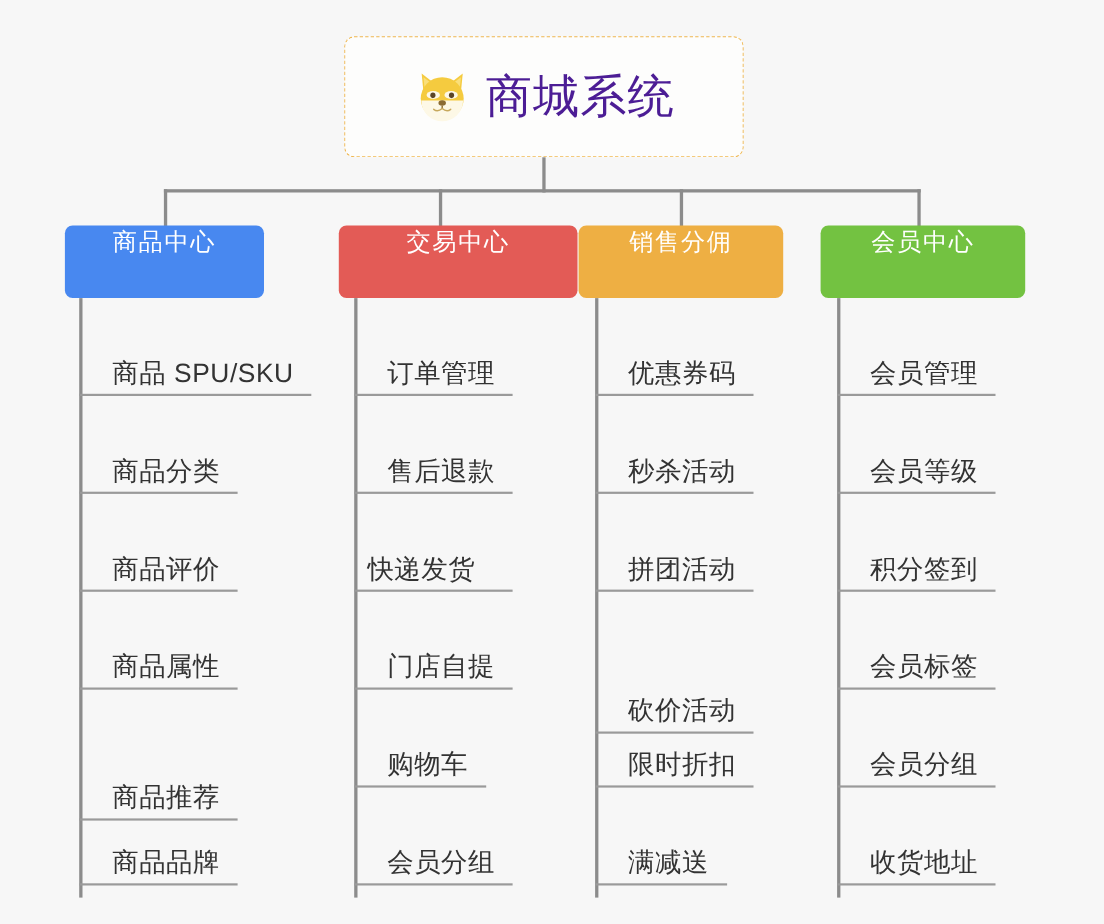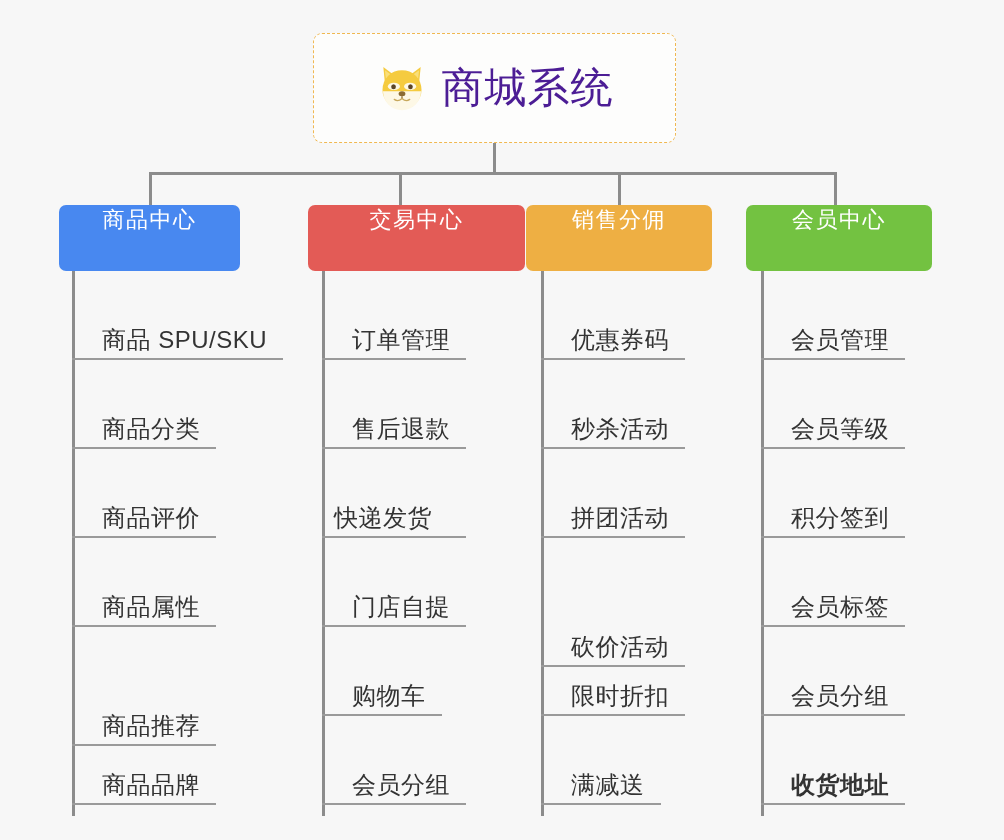--- a/index.html
+++ b/index.html
@@ -240,18 +240,18 @@
     </div>
     <div class="leaf-item" style="top: 178px; width: 144px;">
       <span class="leaf-label">积分签到</span>
     </div>
     <div class="leaf-item" style="top: 267px; width: 144px;">
       <span class="leaf-label">会员标签</span>
     </div>
     <div class="leaf-item" style="top: 356px; width: 144px;">
       <span class="leaf-label">会员分组</span>
     </div>
-    <div class="leaf-item" style="top: 445px; width: 144px; font-weight: bold;">
+    <div class="leaf-item" style="top: 445px; width: 144px;">
       <span class="leaf-label">收货地址</span>
     </div>
   </div>
 
 </div>
 
 </body></html>

